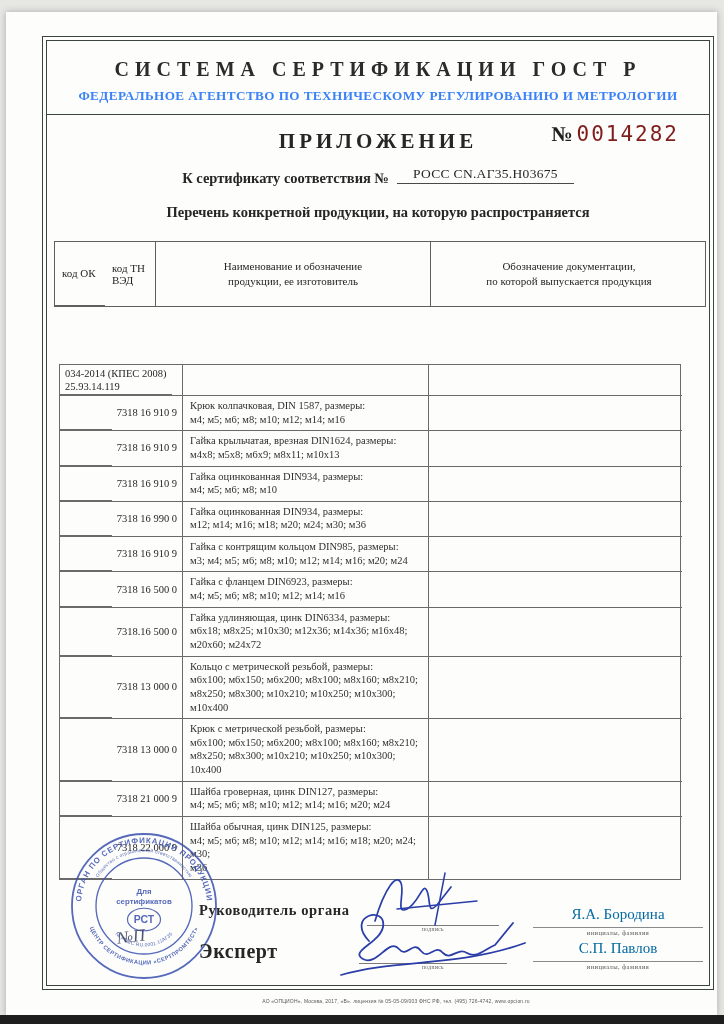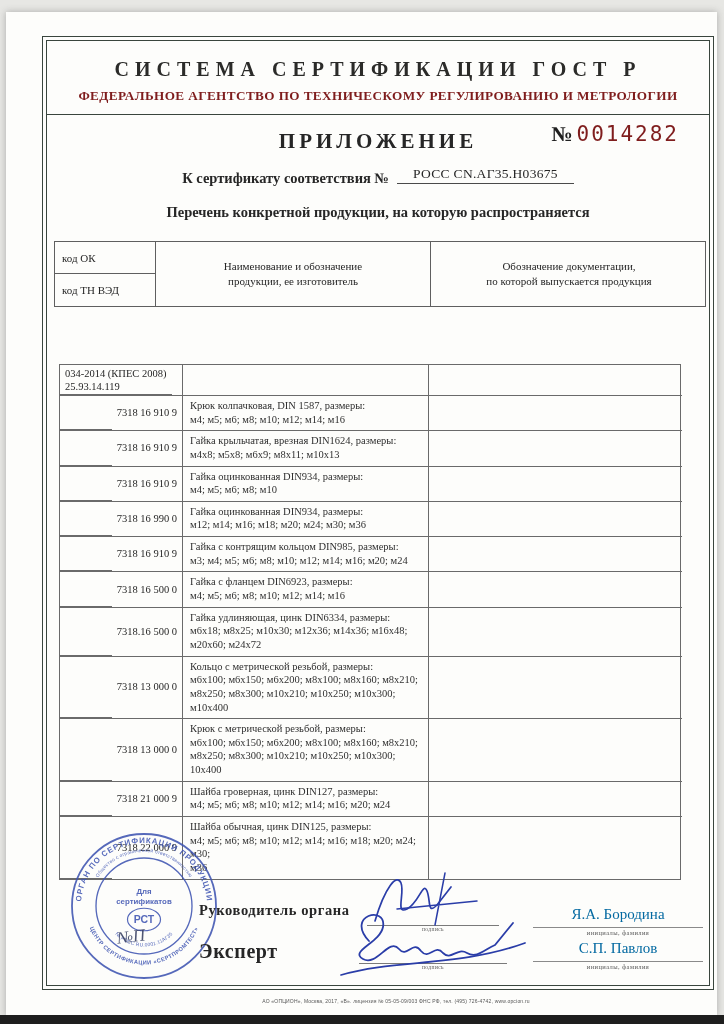--- a/index.html
+++ b/index.html
@@ -18,39 +18,39 @@
     position:absolute;left:12px;top:24px;width:670px;height:952px;
     border:1.6px solid #39453d;
     margin-left:24px;
   }
   .frame-inner{
     position:absolute;inset:3px;border:1px solid #39453d;position:absolute;
   }
   
   .doc-header{border-bottom:1.6px solid #39453d;text-align:center;padding-top:17px;padding-bottom:10px;}
   .sys-title{font-size:20px;font-weight:bold;letter-spacing:6px;color:#2b2b29;}
-  .agency{font-size:13.2px;font-weight:bold;letter-spacing:.4px;margin-top:7px;color:#7f1d1d;}
+  .agency{font-size:13.2px;font-weight:bold;letter-spacing:.4px;margin-top:7px;color:#3b82f6;}
   
   .serial{position:absolute;right:30px;top:81px;white-space:nowrap;}
   .serial .pfx{font-size:21px;color:#1f1f1f;font-weight:bold;margin-right:4px;}
   .serial .num{font-family:"DejaVu Sans Mono",monospace;font-size:21px;letter-spacing:2px;color:#7f1d1d;}
   .appendix-title{text-align:center;margin-top:14px;font-size:21px;font-weight:bold;letter-spacing:4px;}
   .cert-line{text-align:center;margin-top:16px;font-size:14.5px;font-weight:bold;}
   .cert-number{
     display:inline-block;font-size:13.5px;font-weight:normal;letter-spacing:.3px;
     border-bottom:1px solid #4a4a4a;padding:0 16px 1px;margin-left:8px;
     transform:translateY(-5px);
   }
   .scope{margin-top:13px;text-align:center;font-size:14.5px;font-weight:bold;line-height:1.5;}
   
   .header-table{
     margin:17px 0 0 7px;width:652px;display:grid;grid-template-columns:101px 275px 276px;
     border:1px solid #5f5f5f;height:66px;box-sizing:border-box;font-size:11px;
   }
-  .ht-c1{border-right:1px solid #5f5f5f;display:flex;flex-direction:column;}
+  .ht-c1{border-right:1px solid #5f5f5f;display:flex;flex-direction:row;}
   .ht-c1-top{flex:1;border-bottom:1px solid #5f5f5f;display:flex;align-items:center;padding:2px 7px;}
   .ht-c1-bottom{flex:1;display:flex;align-items:center;padding:2px 7px;}
   .ht-c2{border-right:1px solid #5f5f5f;display:flex;align-items:center;justify-content:center;text-align:center;white-space:pre-line;line-height:1.35;}
   .ht-c3{display:flex;align-items:center;justify-content:center;text-align:center;white-space:pre-line;line-height:1.35;}
   
   .products-table{
     margin:57px 0 0 12px;width:622px;display:grid;grid-template-columns:123px 246px 253px;
     border:1px solid #6a6a6a;box-sizing:border-box;
   }
   .pt-row{display:contents;}

